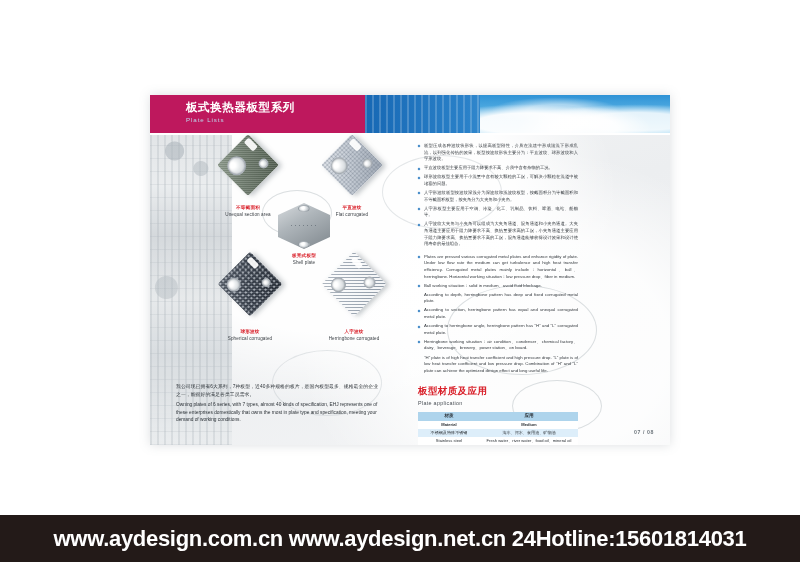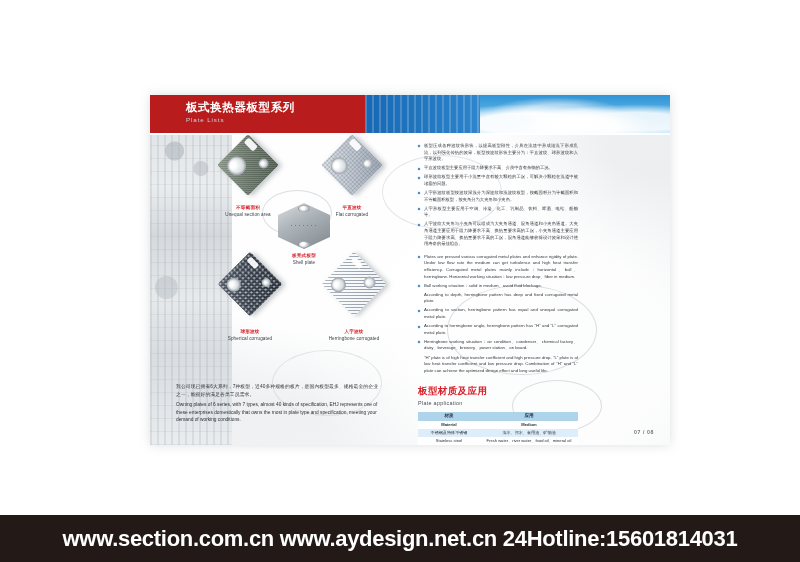--- a/index.html
+++ b/index.html
@@ -53,21 +53,21 @@
       radial-gradient(ellipse at 70% 72%, rgba(255,255,255,.85) 0 30%, rgba(255,255,255,0) 55%),
       linear-gradient(160deg,#f4f5f6 0%, #eceef0 45%, #f4f5f6 100%);
   }
   
   .wm { position:absolute; border:1px solid rgba(190,196,201,.55); border-radius:50%; }
   .wm2{ position:absolute; border:1px solid rgba(196,202,207,.45); border-radius:50%; }
 
   
   .header {
     position:absolute; left:0; top:0; width:520px; height:38px;
-    background:#b91c1c;
+    background:#be185d;
     overflow:hidden;
   }
   .header .stripes{
     position:absolute; left:215px; top:0; width:170px; height:38px;
     background: repeating-linear-gradient(90deg,
        rgba(255,255,255,.20) 0 2px, rgba(255,255,255,0) 2px 7px),
        linear-gradient(90deg,#1768b4 0%, #2a81c9 60%, #4fa0da 100%);
   }
   .header .sky{
     position:absolute; left:330px; top:0; width:190px; height:38px;
@@ -372,16 +372,16 @@
         </tbody>
       </table>
     </div>
 
     <div class="pageno">07 / 08</div>
   </div>
 
   <div class="spread-shadow"></div>
 
   <div class="banner">
-    <div class="btxt">www.section.com.cn www.aydesign.net.cn 24Hotline:15601814031</div>
+    <div class="btxt">www.aydesign.com.cn www.aydesign.net.cn 24Hotline:15601814031</div>
   </div>
 
 </div>
 
 </body></html>

